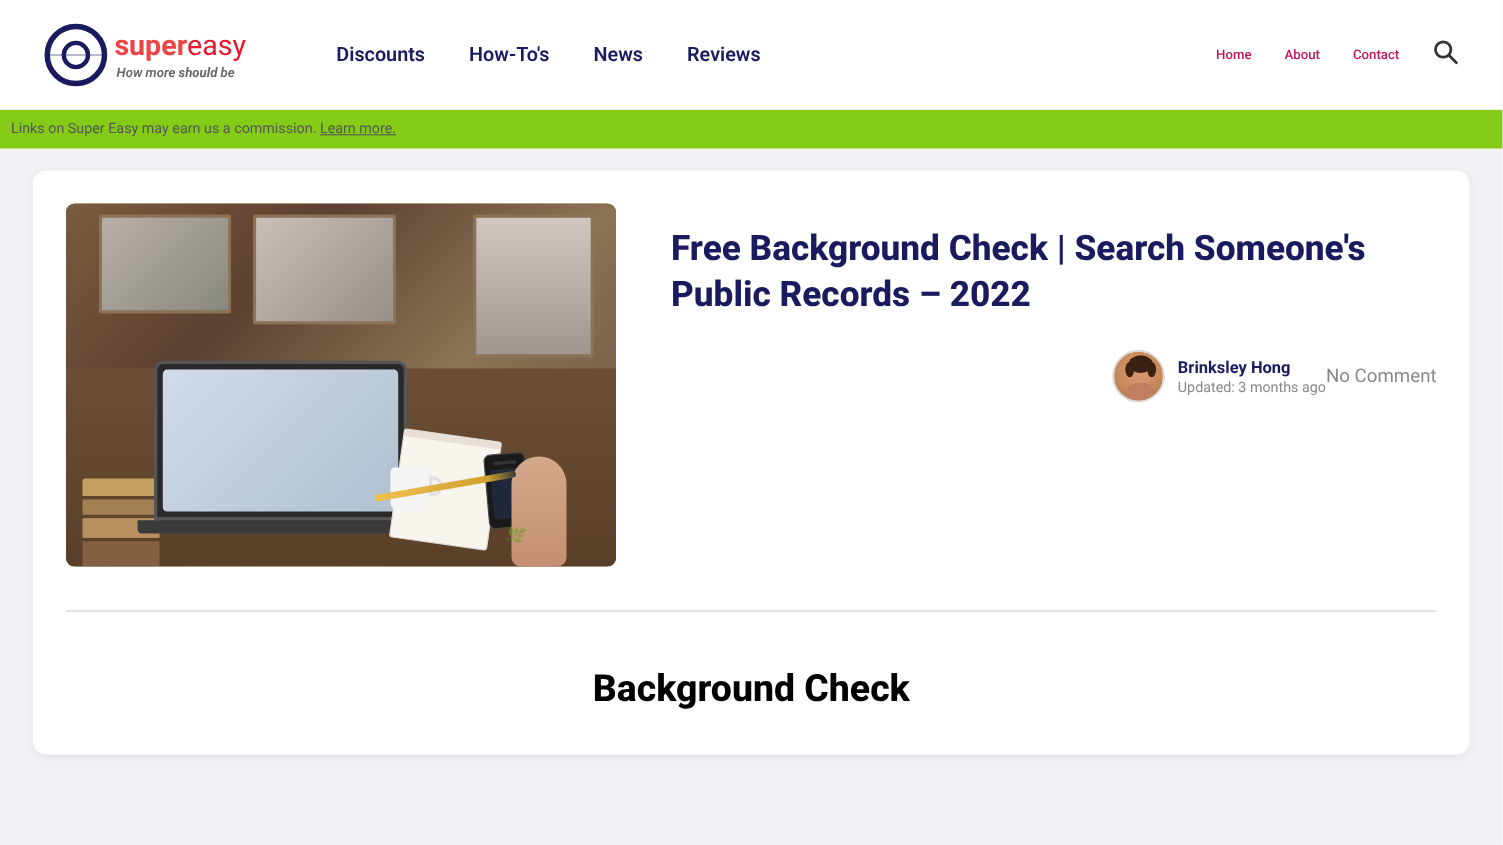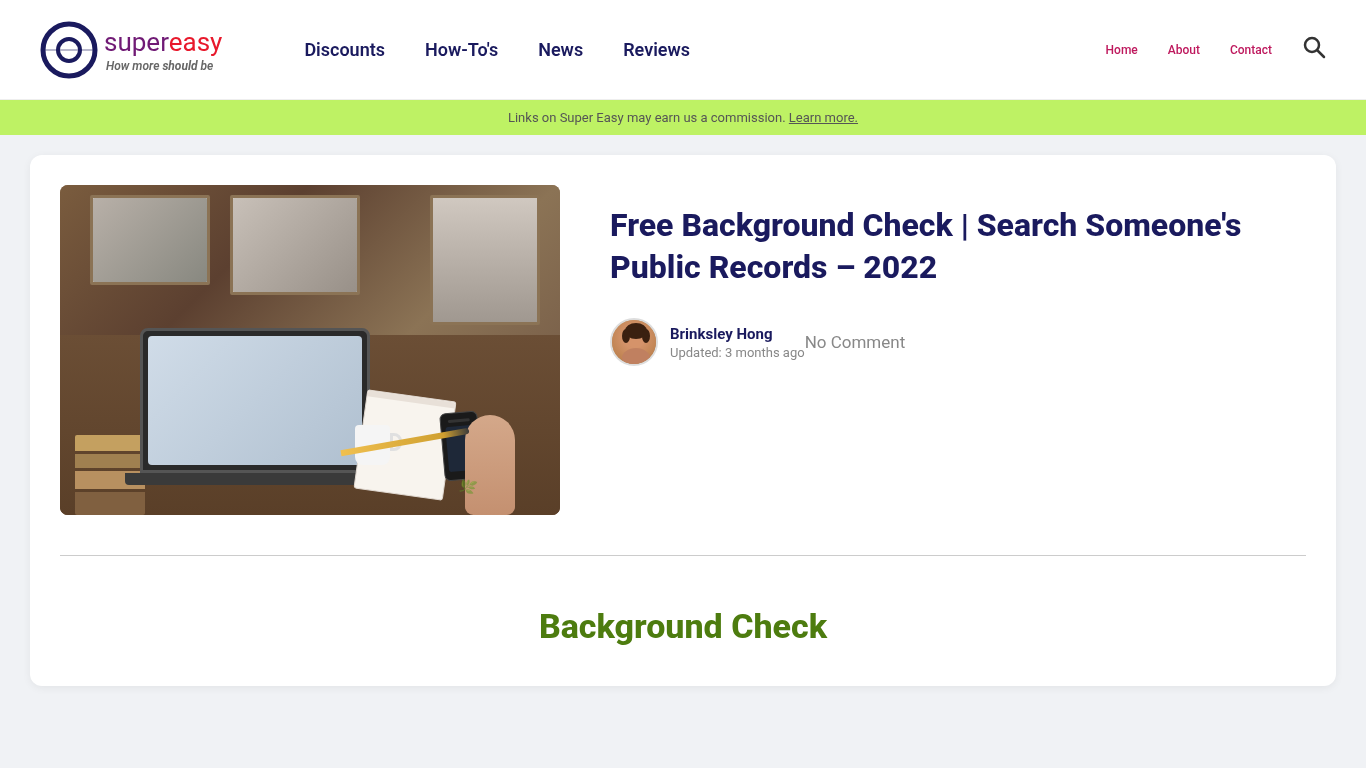--- a/index.html
+++ b/index.html
@@ -73,22 +73,22 @@
       text-decoration: none;
     }
     .search-icon-btn {
       cursor: pointer;
       color: #333;
       font-size: 22px;
     }
 
     
     .commission-bar {
-      background: #bef264;
-      text-align: center;
+      background: #84cc16;
+      text-align: left;
       padding: 10px;
       font-size: 13px;
       color: #555;
     }
     .commission-bar a {
       color: #555;
       text-decoration: underline;
     }
 
     
@@ -165,21 +165,21 @@
     .article-title {
       font-size: 32px;
       font-weight: 800;
       color: #1a1a5e;
       line-height: 1.3;
       margin-bottom: 30px;
     }
     .article-meta {
       display: flex;
       align-items: center;
-      justify-content: flex-start;
+      justify-content: flex-end;
     }
     .author-area {
       display: flex;
       align-items: center;
       gap: 12px;
     }
     .author-avatar {
       width: 48px;
       height: 48px;
       border-radius: 50%;
@@ -220,21 +220,21 @@
       margin: 20px 0;
     }
 
     
     .bg-check-section {
       padding: 20px 0 10px;
     }
     .section-title {
       font-size: 34px;
       font-weight: 800;
-      color: #4d7c0f;
+      color: #000000;
       text-align: center;
     }
 
     
     .logo-svg-wrap {
       display: flex;
       align-items: center;
       gap: 6px;
     }
   </style>
@@ -250,21 +250,21 @@
         <svg width="58" height="58" viewBox="0 0 58 58">
 
           <circle cx="29" cy="29" r="26" fill="none" stroke="#1a1a5e" stroke-width="5"></circle>
 
           <circle cx="29" cy="29" r="11" fill="none" stroke="#1a1a5e" stroke-width="4"></circle>
 
           <line x1="5" y1="29" x2="53" y2="29" stroke="#1a1a5e" stroke-width="2" opacity="0.3"></line>
         </svg>
         <div>
           <div>
-            <span style="font-size:26px;font-weight:400;color:#701a75;">super</span><span style="font-size:26px;font-weight:400;color:#e8192c;display:inline;">easy</span>
+            <span style="font-size:26px;font-weight:700;color:#ef4444;">super</span><span style="font-size:26px;font-weight:400;color:#e8192c;display:inline;">easy</span>
           </div>
           <div class="logo-tagline">
             <span>How more </span><span style="font-style:italic;font-weight:700;">should</span><span> be</span>
           </div>
         </div>
       </div>
     </div>
 
     <nav class="main-nav">
       <a class="nav-item">Discounts</a>

